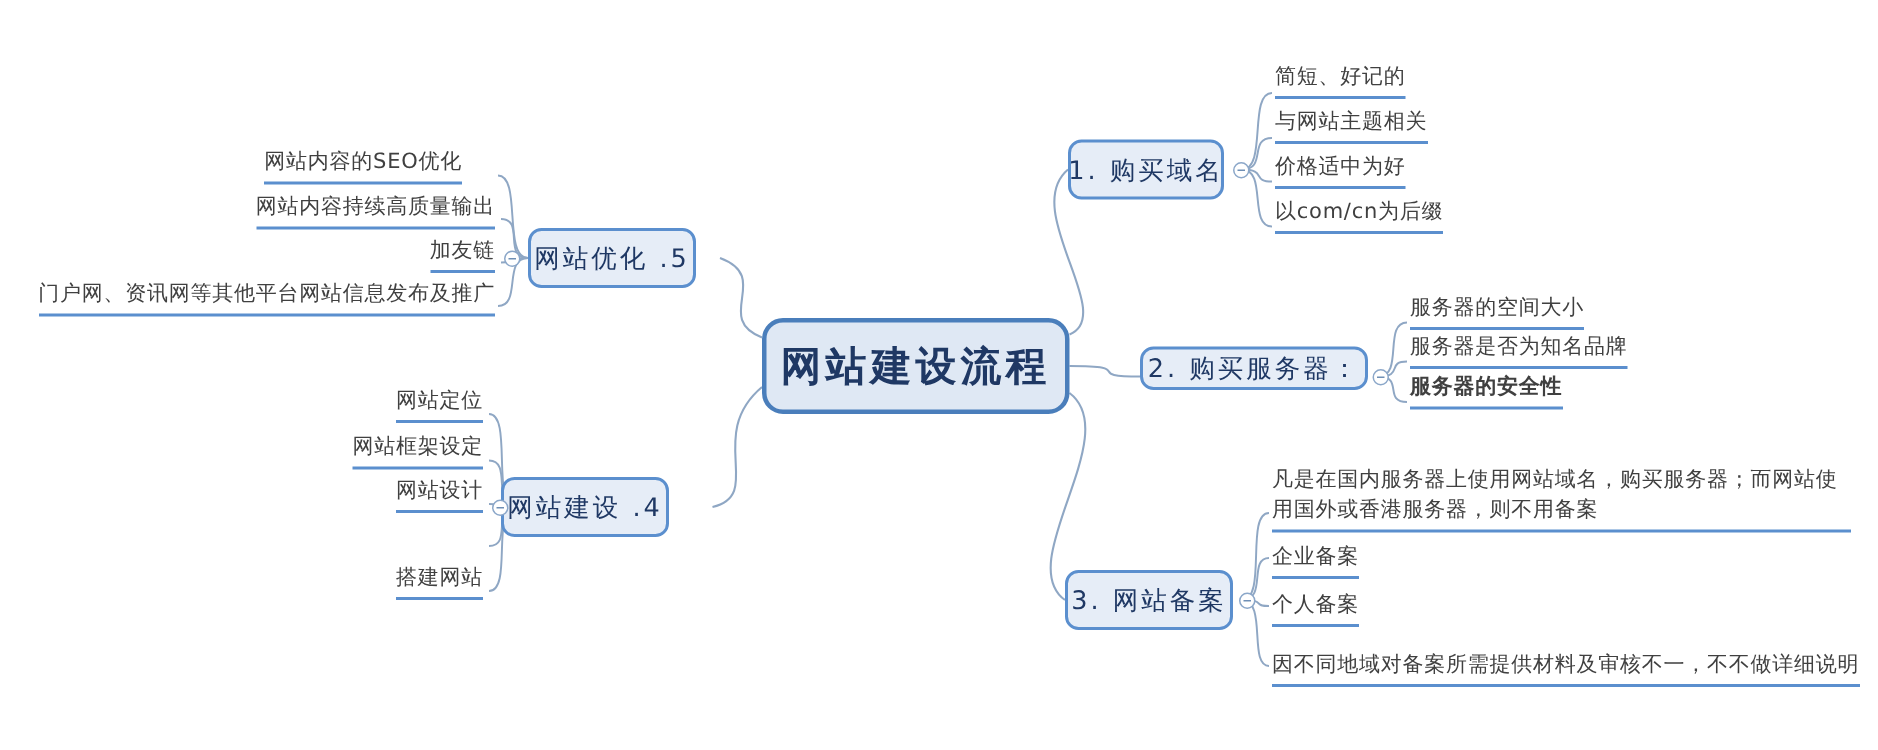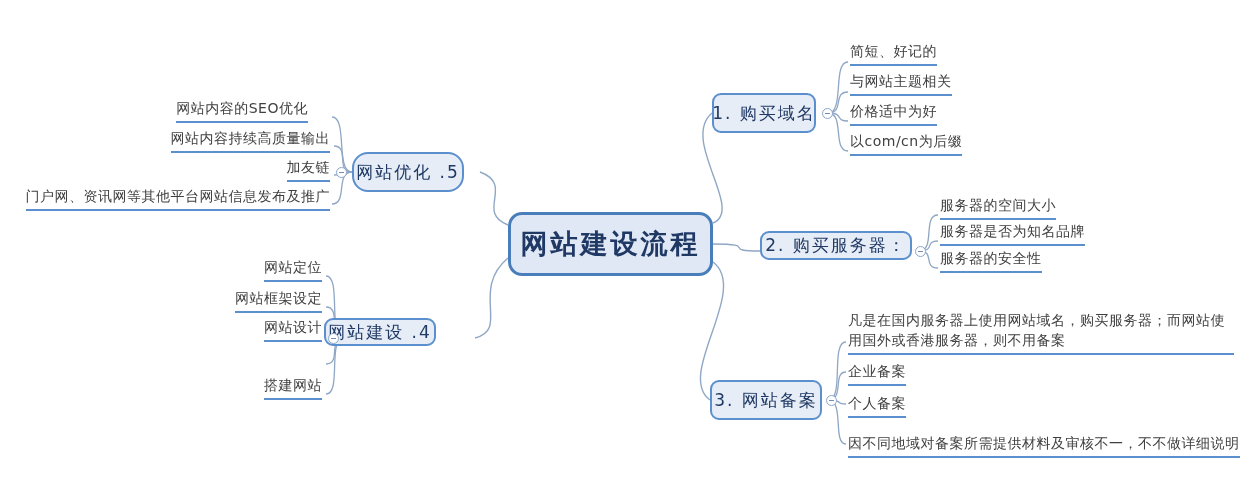--- a/index.html
+++ b/index.html
@@ -140,43 +140,43 @@
   <div class="leaf right" style="left:850px;top:102px;">价格适中为好</div>
   <div class="leaf right" style="left:850px;top:132px;">以com/cn为后缀</div>
 
   <div class="node branch" style="left:760px;top:231px;width:152px;height:29px;">
     <span>2. 购买服务器：</span>
   </div>
   <div class="toggle" style="left:915px;top:246px;"></div>
 
   <div class="leaf right" style="left:940px;top:196px;">服务器的空间大小</div>
   <div class="leaf right" style="left:940px;top:222px;">服务器是否为知名品牌</div>
-  <div class="leaf right" style="left:940px;top:249px;">服务器的安全性</div>
+  <div class="leaf right" style="left:940px;top:249px;font-weight:bold;">服务器的安全性</div>
 
   <div class="node branch" style="left:710px;top:380px;width:112px;height:40px;">
     <span>3. 网站备案</span>
   </div>
   <div class="toggle" style="left:826px;top:395px;"></div>
 
   <div class="leaf right multiline" style="left:848px;top:310px;width:386px;">凡是在国内服务器上使用网站域名，购买服务器；而网站使用国外或香港服务器，则不用备案</div>
   <div class="leaf right" style="left:848px;top:362px;">企业备案</div>
   <div class="leaf right" style="left:848px;top:394px;">个人备案</div>
   <div class="leaf right" style="left:848px;top:434px;">因不同地域对备案所需提供材料及审核不一，不不做详细说明</div>
 
-  <div class="node branch" style="left:352px;top:152px;width:112px;height:40px;border-radius:16px;">
+  <div class="node branch" style="left:352px;top:152px;width:112px;height:40px;">
     <span>网站优化 .5</span>
   </div>
   <div class="toggle" style="left:336px;top:167px;"></div>
 
   <div class="leaf left" style="right:944px;top:99px;">网站内容的SEO优化</div>
   <div class="leaf left" style="right:922px;top:129px;">网站内容持续高质量输出</div>
   <div class="leaf left" style="right:922px;top:158px;">加友链</div>
   <div class="leaf left" style="right:922px;top:187px;">门户网、资讯网等其他平台网站信息发布及推广</div>
 
-  <div class="node branch" style="left:324px;top:318px;width:112px;height:28px;">
+  <div class="node branch" style="left:334px;top:318px;width:112px;height:40px;">
     <span>网站建设 .4</span>
   </div>
   <div class="toggle" style="left:328px;top:333px;"></div>
 
   <div class="leaf left" style="right:930px;top:258px;">网站定位</div>
   <div class="leaf left" style="right:930px;top:289px;">网站框架设定</div>
   <div class="leaf left" style="right:930px;top:318px;">网站设计</div>
   <div class="leaf left" style="right:930px;top:376px;">搭建网站</div>
 
 </div>

